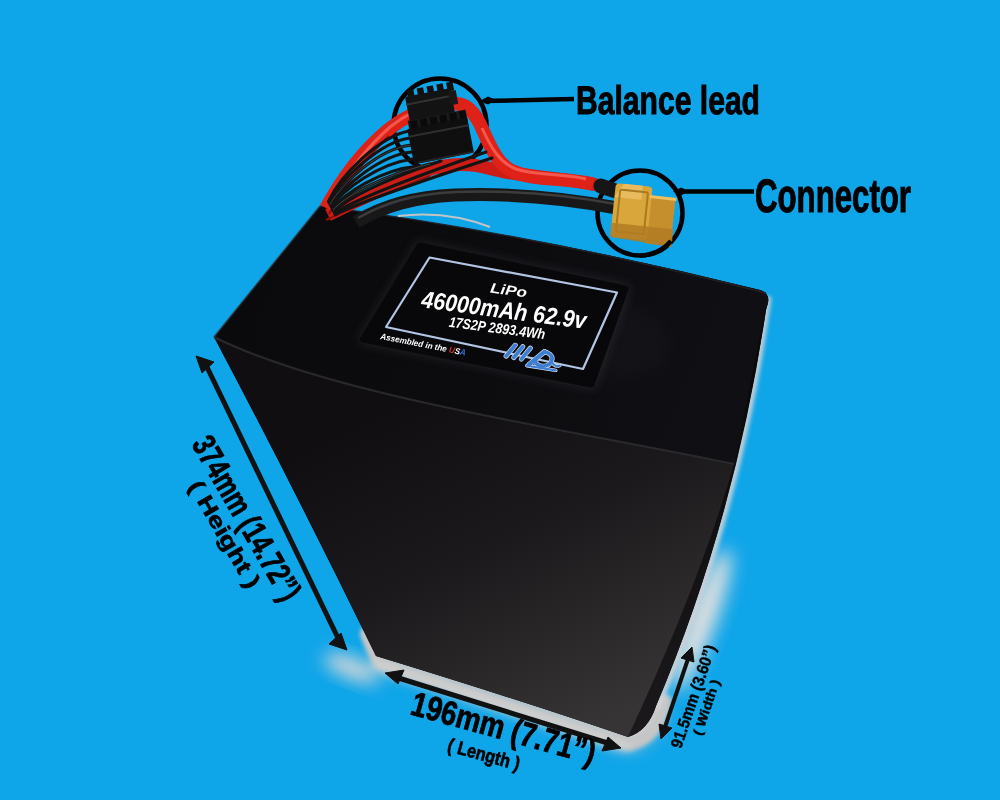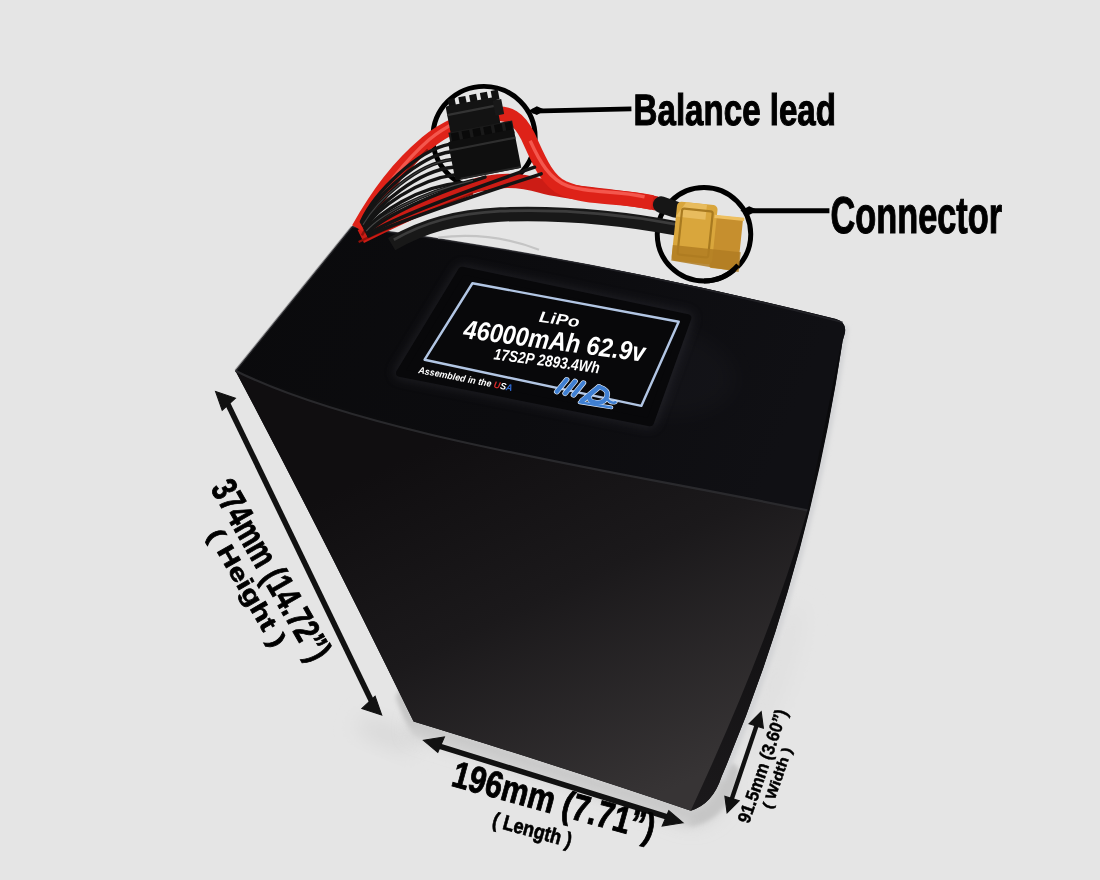--- a/index.html
+++ b/index.html
@@ -1,16 +1,16 @@
 <!DOCTYPE html>
 <html><head>
 <meta charset="utf-8">
 <style>
   html,body{margin:0;padding:0;background:#ffffff;}
-  #stage{position:relative;width:1000px;height:800px;overflow:hidden;background:#e5e5e5;
+  #stage{position:relative;width:1000px;height:800px;overflow:hidden;background:#0ea5e9;
          font-family:"Liberation Sans", sans-serif;}
   svg{display:block;}
 </style>
 </head>
 <body>
 <div id="stage">
 <svg width="1000" height="800" viewBox="0 0 1000 800" xmlns="http://www.w3.org/2000/svg" text-rendering="geometricPrecision">
 <defs>
   <linearGradient id="topFace" x1="214" y1="240" x2="700" y2="430" gradientUnits="userSpaceOnUse">
     <stop offset="0" stop-color="#0a0a0c"></stop>

